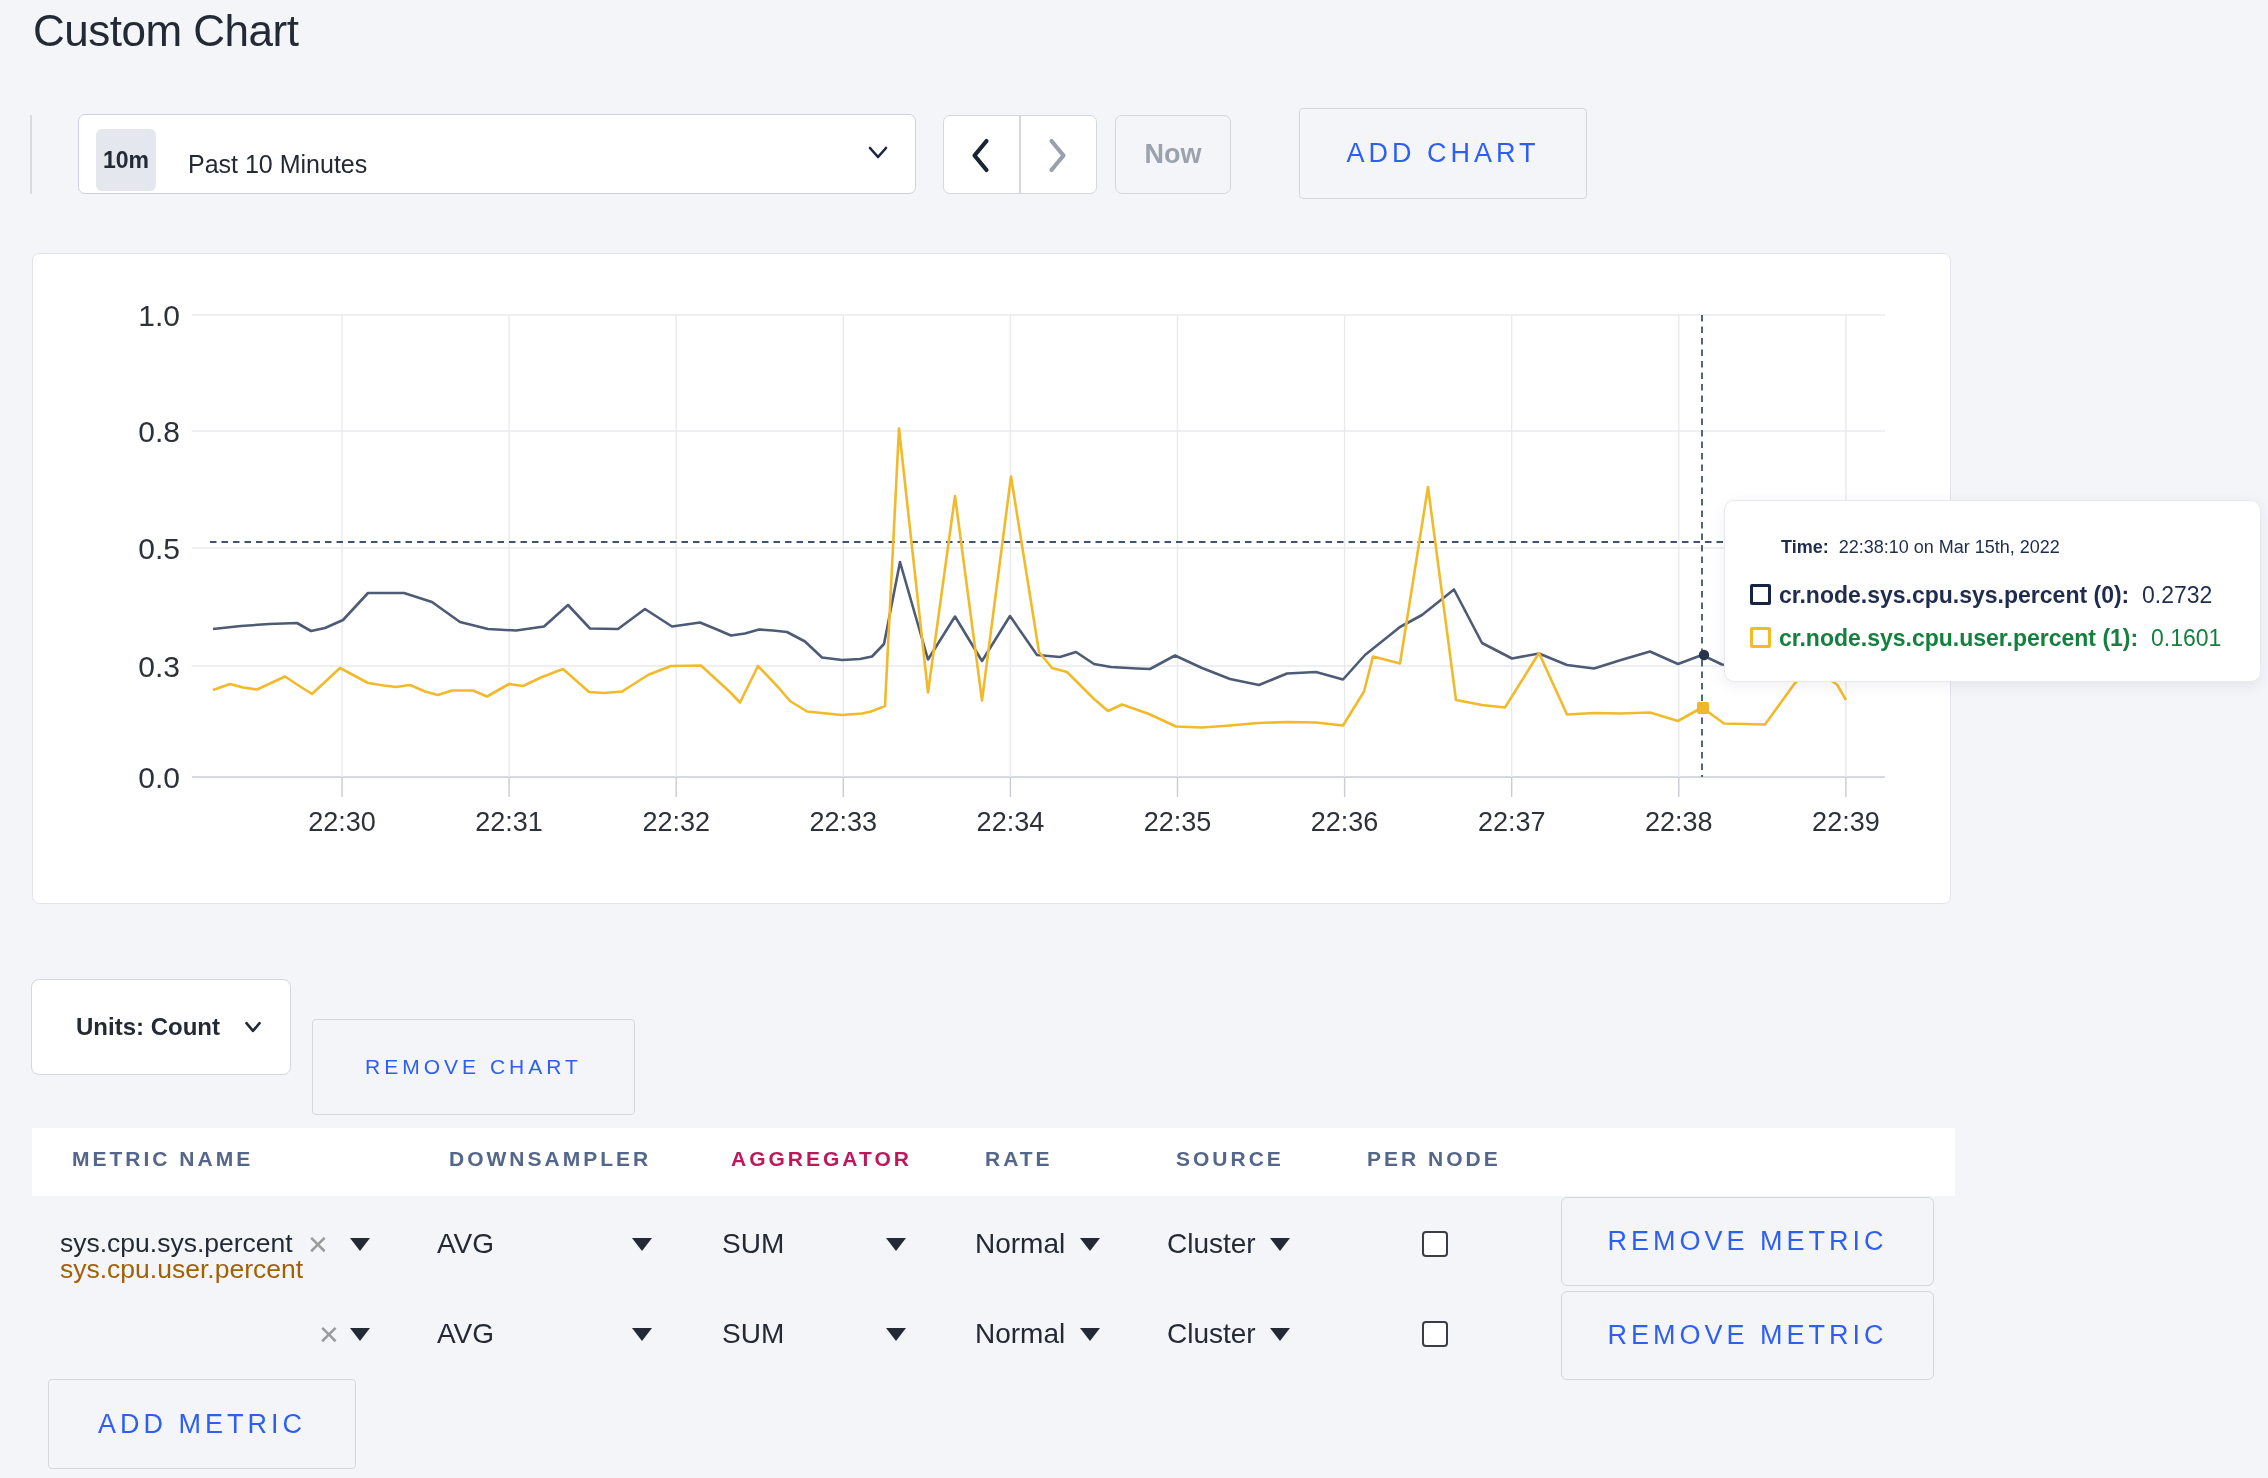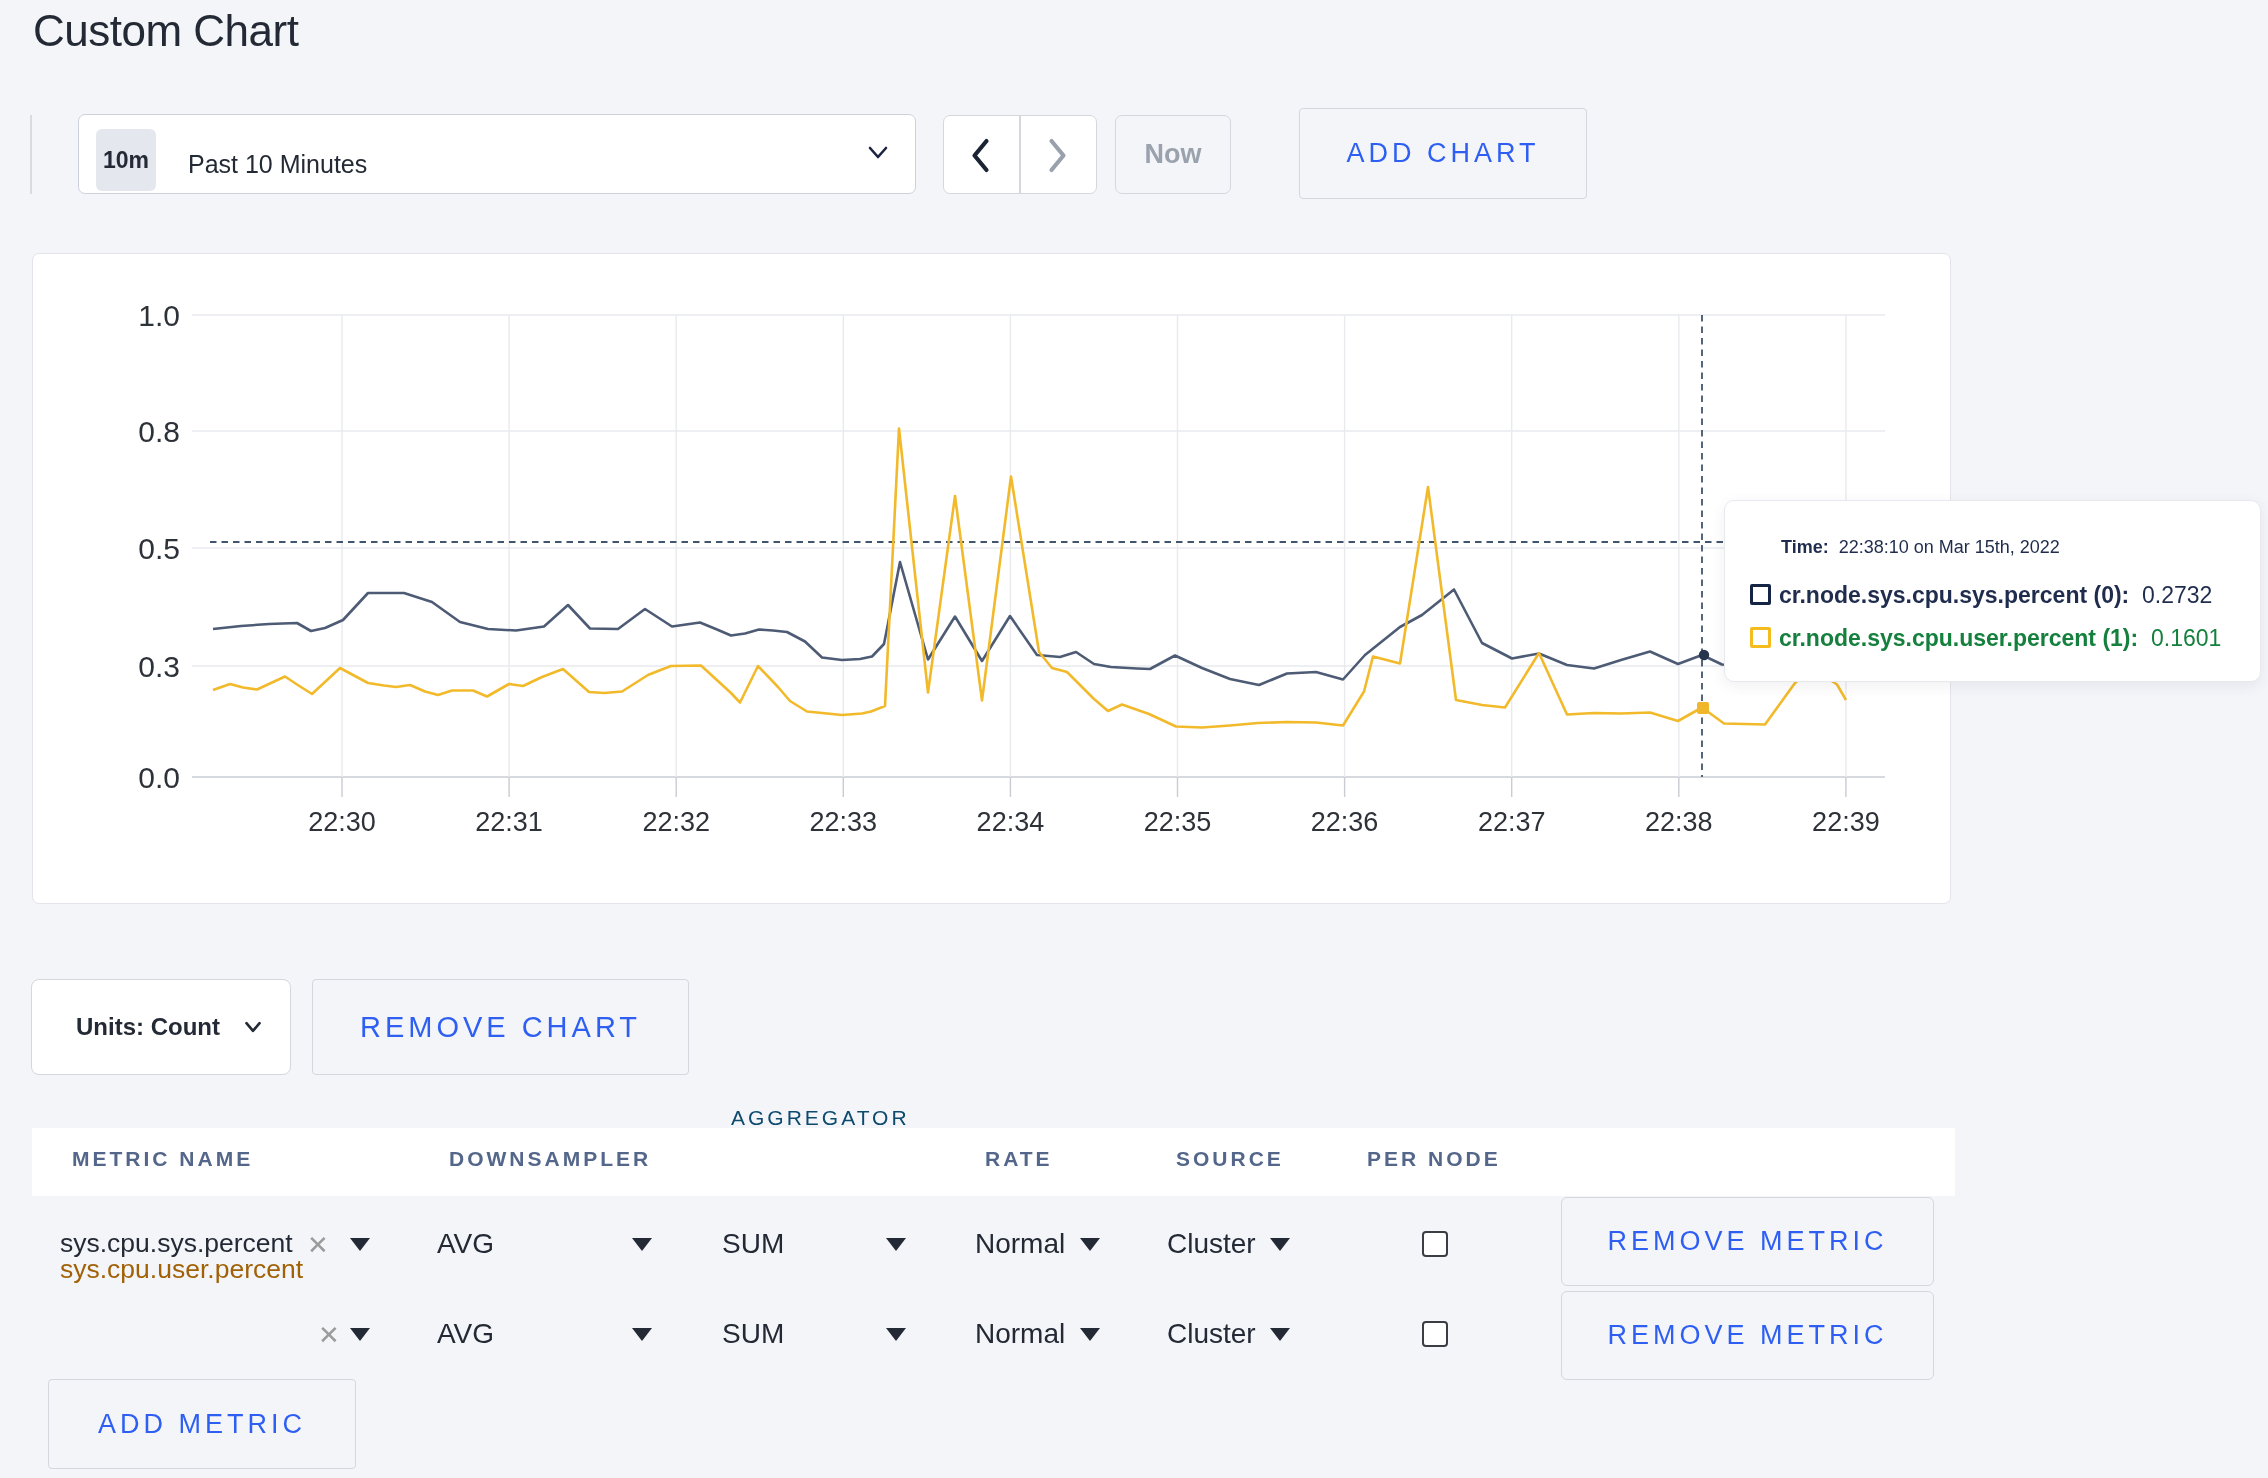--- a/index.html
+++ b/index.html
@@ -83,26 +83,26 @@
 <div class="abs" style="left:1724px;top:500px;width:535px;height:180px;background:#fff;border:1px solid #e8e9ee;border-radius:10px;box-shadow:0 4px 14px rgba(60,64,90,.08)"></div>
 <div class="abs" style="left:1781px;top:537px;font-size:18px;color:#1f2c4d"><b>Time:</b>&nbsp;&nbsp;22:38:10 on Mar 15th, 2022</div>
 <div class="abs" style="left:1750px;top:584px;width:21px;height:21px;border:3px solid #152345;border-radius:2px;box-sizing:border-box"></div>
 <div class="abs" style="left:1779px;top:582px;font-size:23px;color:#1f2c4d"><b>cr.node.sys.cpu.sys.percent (0):</b>&nbsp; 0.2732</div>
 <div class="abs" style="left:1750px;top:627px;width:21px;height:21px;border:3px solid #f5bc1f;border-radius:2px;box-sizing:border-box"></div>
 <div class="abs" style="left:1779px;top:625px;font-size:23px;color:#15803d"><b>cr.node.sys.cpu.user.percent (1):</b>&nbsp; 0.1601</div>
 
 <div class="abs" style="left:31px;top:979px;width:260px;height:96px;background:#fff;border:1.5px solid #d5d7de;border-radius:8px;box-sizing:border-box;display:flex;align-items:center;padding-left:44px;font-size:24px;font-weight:700;color:#242a35">Units: Count<svg style="margin-left:24px" width="18" height="12" viewBox="0 0 16 11">
       <path d="M2 2 L8 9 L14 2" fill="none" stroke="#242a35" stroke-width="2.4" stroke-linecap="round" stroke-linejoin="round"></path>
     </svg></div>
-<div class="btn" style="left:312px;top:979px;width:377px;height:96px;font-size:29px;letter-spacing:4px">REMOVE CHART</div>
+<div class="btn" style="left:312px;top:1019px;width:323px;height:96px;font-size:21px;letter-spacing:4px">REMOVE CHART</div>
 
 <div class="abs" style="left:32px;top:1128px;width:1923px;height:68px;background:#fff"></div>
 <div class="abs hdr" style="left:72px;top:1147px;font-size:21px;letter-spacing:3px;color:#54678a;font-weight:600">METRIC NAME</div>
 <div class="abs hdr" style="left:449px;top:1147px;font-size:21px;letter-spacing:3px;color:#54678a;font-weight:600">DOWNSAMPLER</div>
-<div class="abs hdr" style="left:731px;top:1106px;font-size:21px;letter-spacing:3px;color:#0c4a6e;font-weight:400">AGGREGATOR</div>
+<div class="abs hdr" style="left:731px;top:1147px;font-size:21px;letter-spacing:3px;color:#be185d;font-weight:700">AGGREGATOR</div>
 <div class="abs hdr" style="left:985px;top:1147px;font-size:21px;letter-spacing:3px;color:#54678a;font-weight:600">RATE</div>
 <div class="abs hdr" style="left:1176px;top:1147px;font-size:21px;letter-spacing:3px;color:#54678a;font-weight:600">SOURCE</div>
 <div class="abs hdr" style="left:1367px;top:1147px;font-size:21px;letter-spacing:3px;color:#54678a;font-weight:600">PER NODE</div>
 
 <div class="abs" style="left:60px;top:1228px;font-size:26.5px;color:#242a35">sys.cpu.sys.percent</div>
 <div class="abs" style="left:307px;top:1230px;font-size:26px;color:#9b9b9b">✕</div>
 <div class="abs" style="left:350px;top:1238px;width:0;height:0;border-left:10.5px solid transparent;border-right:10.5px solid transparent;border-top:13px solid #242a35"></div>
 <div class="abs" style="left:437px;top:1228px;font-size:28px;color:#242a35">AVG</div>
 <div class="abs" style="left:632px;top:1238px;width:0;height:0;border-left:10.5px solid transparent;border-right:10.5px solid transparent;border-top:13px solid #242a35"></div>
 <div class="abs" style="left:722px;top:1228px;font-size:28px;color:#242a35">SUM</div>

